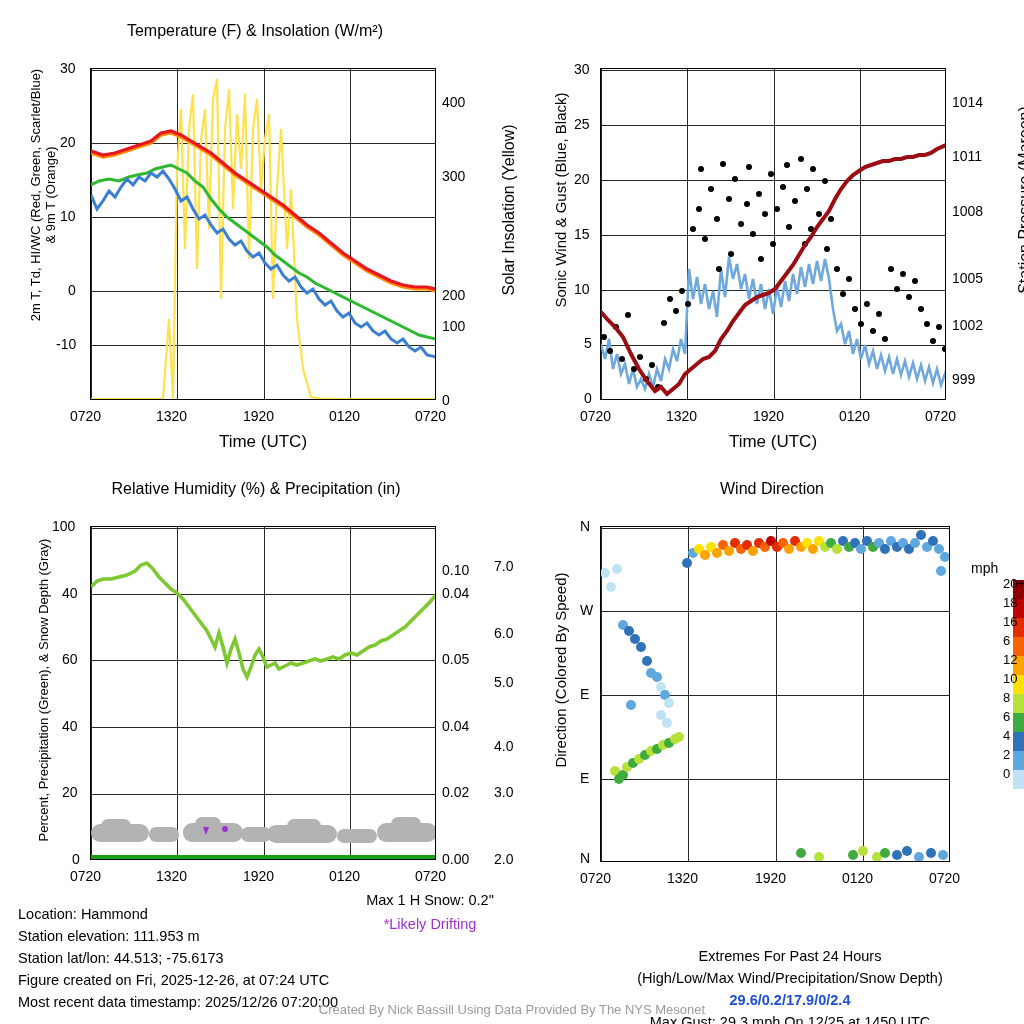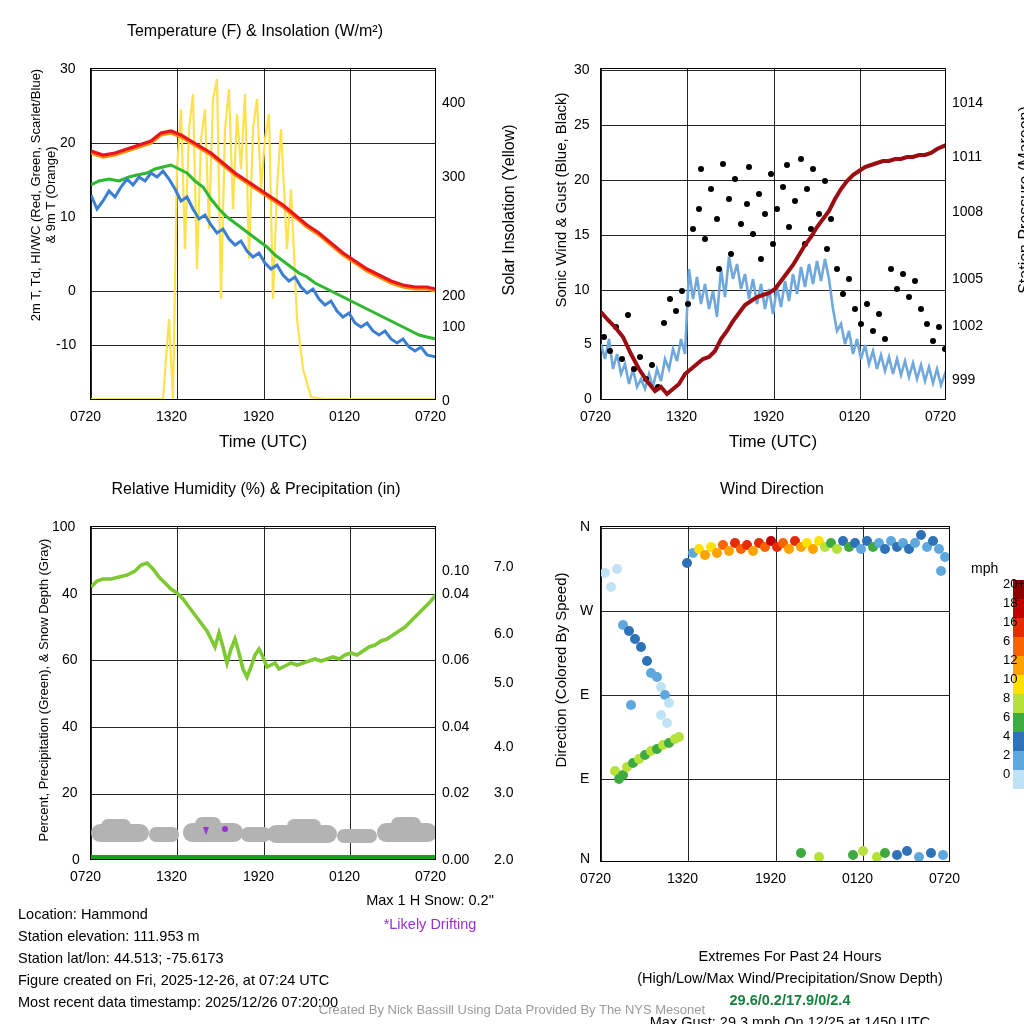--- a/index.html
+++ b/index.html
@@ -14,21 +14,21 @@
   .xlab{position:absolute;font-size:17px;text-align:center;}
   .ylabrot{position:absolute;font-size:13px;transform-origin:0 0;transform:rotate(-90deg);white-space:nowrap;}
   .ylabrot2{position:absolute;font-size:16px;transform-origin:0 0;transform:rotate(-90deg);white-space:nowrap;}
   svg{position:absolute;left:0;top:0;overflow:visible;}
   .foot{position:absolute;font-size:14.5px;}
   .credit{position:absolute;font-size:13px;color:#9b9b9b;text-align:center;width:100%;}
   .legbox{position:absolute;}
   .legcell{width:26px;height:19px;}
   .legtxt{position:absolute;font-size:13px;}
   .purple{color:#9b30d0;}
-  .redb{color:#15803d;font-weight:bold;}
+  .redb{color:#1d4ed8;font-weight:bold;}
 </style>
 </head>
 <body>
 
 <div class="panel" style="left:0;top:0;width:512px;height:460px;">
   <div class="ptitle" style="position:absolute;left:20px;top:22px;width:470px;">Temperature (F) &amp; Insolation (W/m²)</div>
 
   <div class="ylabrot" style="left:28px;top:360px;width:330px;text-align:center;">2m T, T<tspan>d</tspan>, HI/WC (Red, Green, Scarlet/Blue)<br>&amp; 9m T (Orange)</div>
 
   <div class="ylabrot2" style="left:500px;top:340px;width:260px;text-align:center;">Solar Insolation (Yellow)</div>
@@ -248,21 +248,21 @@
   <div class="tickl" style="left:72px;top:391px;">0</div>
   <div class="tickl" style="left:62px;top:324px;">20</div>
   <div class="tickl" style="left:62px;top:258px;">40</div>
   <div class="tickl" style="left:62px;top:191px;">60</div>
   <div class="tickl" style="left:62px;top:125px;">40</div>
   <div class="tickl" style="left:52px;top:58px;">100</div>
 
   <div class="tickl" style="left:442px;top:391px;">0.00</div>
   <div class="tickl" style="left:442px;top:324px;">0.02</div>
   <div class="tickl" style="left:442px;top:258px;">0.04</div>
-  <div class="tickl" style="left:442px;top:191px;">0.06</div>
+  <div class="tickl" style="left:442px;top:191px;">0.05</div>
   <div class="tickl" style="left:442px;top:125px;">0.04</div>
   <div class="tickl" style="left:442px;top:58px;margin-top:44px;">0.10</div>
 
   <div class="tickl" style="left:494px;top:391px;">2.0</div>
   <div class="tickl" style="left:494px;top:324px;">3.0</div>
   <div class="tickl" style="left:494px;top:278px;">4.0</div>
   <div class="tickl" style="left:494px;top:214px;">5.0</div>
   <div class="tickl" style="left:494px;top:165px;">6.0</div>
   <div class="tickl" style="left:494px;top:98px;">7.0</div>
 

